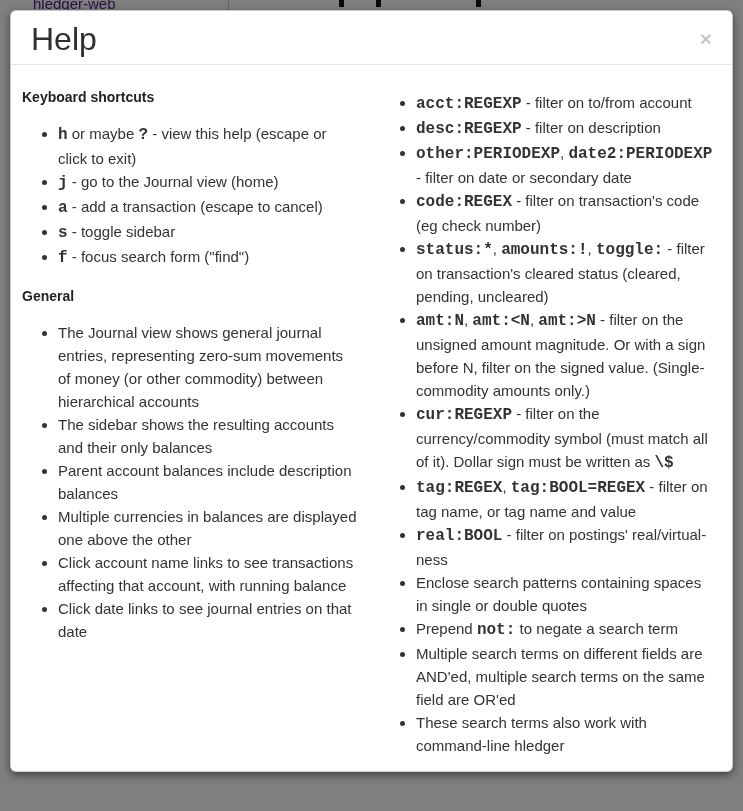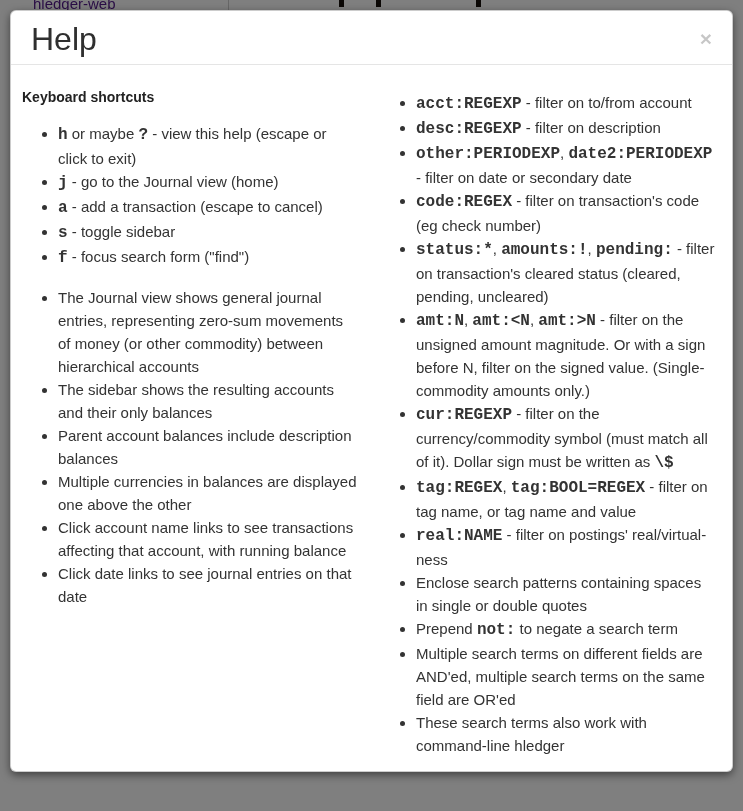--- a/index.html
+++ b/index.html
@@ -120,40 +120,41 @@
   <div class="modal-body">
     <div class="col col-left">
       <div class="section-heading first">Keyboard shortcuts</div>
       <ul class="help-list">
           <li><code>h</code> or maybe <code>?</code> - view this help (escape or click to exit)</li>
           <li><code>j</code> - go to the Journal view (home)</li>
           <li><code>a</code> - add a transaction (escape to cancel)</li>
           <li><code>s</code> - toggle sidebar</li>
           <li><code>f</code> - focus search form ("find")</li>
         </ul>
+      <div class="section-heading">General</div>
       <ul class="help-list">
           <li>The Journal view shows general journal entries, representing zero-sum movements of money (or other commodity) between hierarchical accounts</li>
           <li>The sidebar shows the resulting accounts and their only balances</li>
           <li>Parent account balances include description balances</li>
           <li>Multiple currencies in balances are displayed one above the other</li>
           <li>Click account name links to see transactions affecting that account, with running balance</li>
           <li>Click date links to see journal entries on that date</li>
         </ul>
     </div>
     <div class="col col-right">
       <ul class="help-list">
           <li><code>acct:REGEXP</code> - filter on to/from account</li>
           <li><code>desc:REGEXP</code> - filter on description</li>
           <li><code>other:PERIODEXP</code>, <code>date2:PERIODEXP</code> - filter on date or secondary date</li>
           <li><code>code:REGEX</code> - filter on transaction's code (eg check number)</li>
-          <li><code>status:*</code>, <code>amounts:!</code>, <code>pending:</code> - filter on transaction's cleared status (cleared, pending, uncleared)</li>
+          <li><code>status:*</code>, <code>amounts:!</code>, <code>toggle:</code> - filter on transaction's cleared status (cleared, pending, uncleared)</li>
           <li><code>amt:N</code>, <code>amt:&lt;N</code>, <code>amt:&gt;N</code> - filter on the unsigned amount magnitude. Or with a sign before N, filter on the signed value. (Single-commodity amounts only.)</li>
           <li><code>cur:REGEXP</code> - filter on the currency/commodity symbol (must match all of it). Dollar sign must be written as <code>\$</code></li>
           <li><code>tag:REGEX</code>, <code>tag:BOOL=REGEX</code> - filter on tag name, or tag name and value</li>
-          <li><code>real:NAME</code> - filter on postings' real/virtual-ness</li>
+          <li><code>real:BOOL</code> - filter on postings' real/virtual-ness</li>
           <li>Enclose search patterns containing spaces in single or double quotes</li>
           <li>Prepend <code>not:</code> to negate a search term</li>
           <li>Multiple search terms on different fields are AND'ed, multiple search terms on the same field are OR'ed</li>
           <li>These search terms also work with command-line hledger</li>
         </ul>
     </div>
   </div>
 </div>
 
 </body></html>

